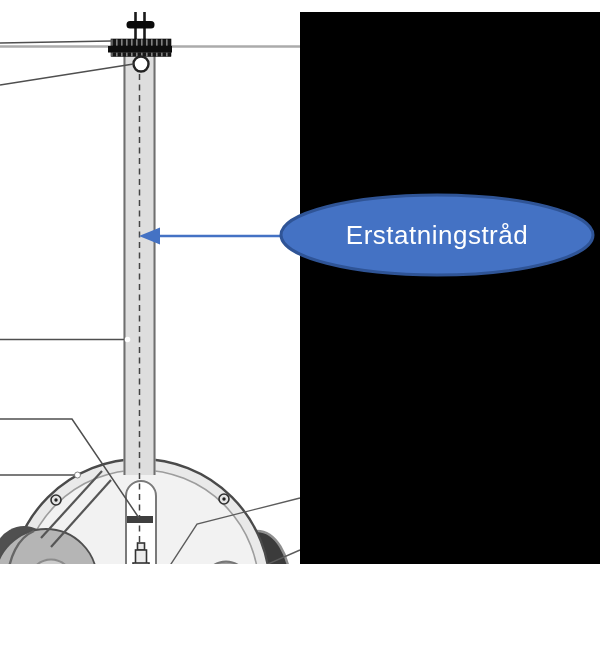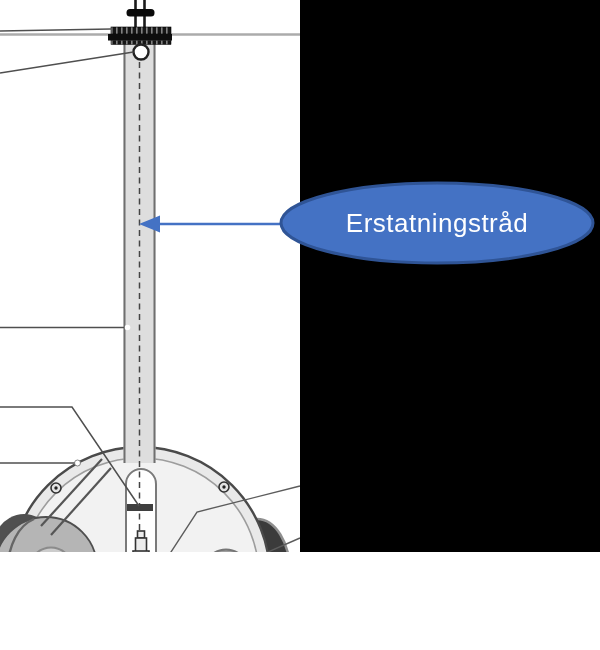--- a/index.html
+++ b/index.html
@@ -1,20 +1,21 @@
 <!DOCTYPE html>
 <html><head>
 <meta charset="utf-8">
 <style>
   html, body { margin: 0; padding: 0; background: #ffffff; }
   #stage {
     position: relative;
     width: 600px; height: 552px;
     overflow: hidden;
     font-family: "Liberation Sans", sans-serif;
+    margin-top: 12px;
   }
   svg { display: block; }
   text.callout-text {
     font-family: "Liberation Sans", sans-serif;
     font-size: 26px;
     letter-spacing: 0.5px;
   }
 </style>
 </head>
 <body>

